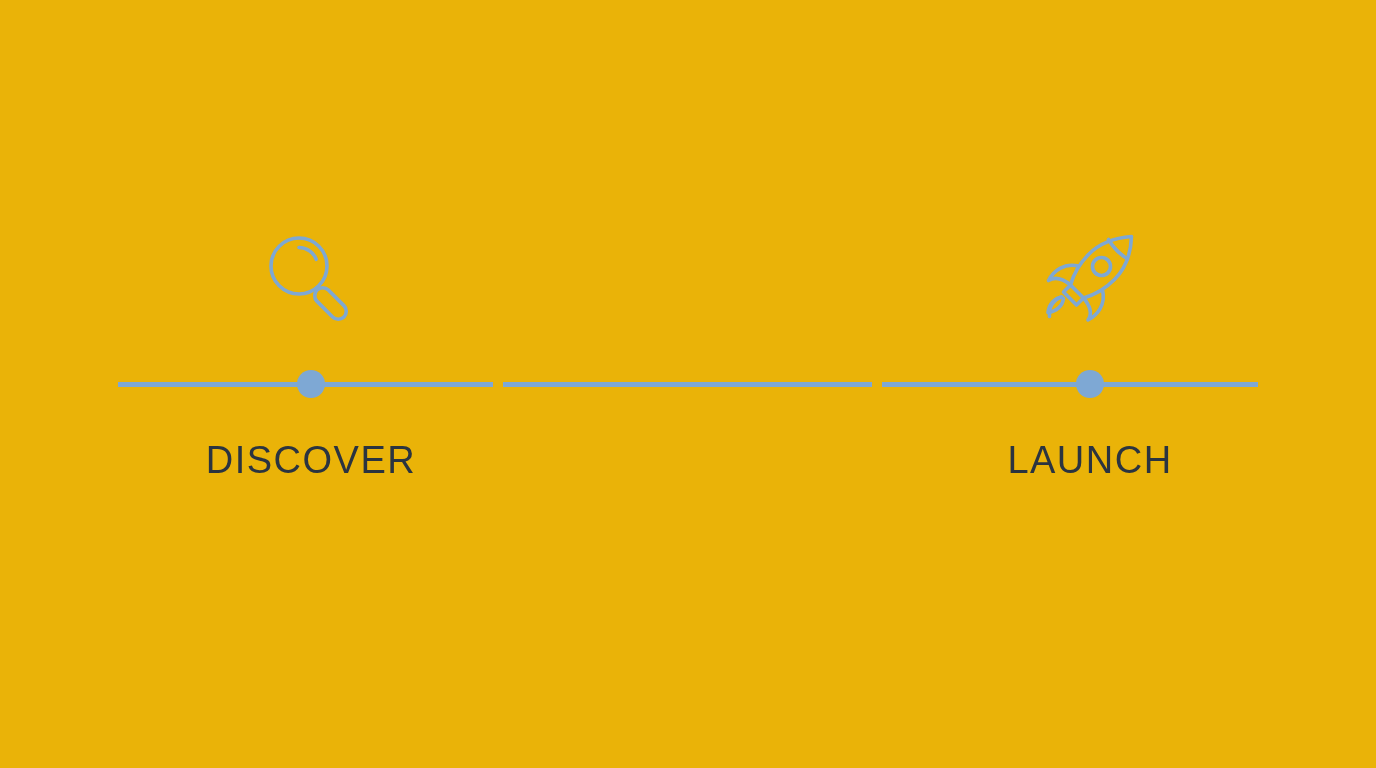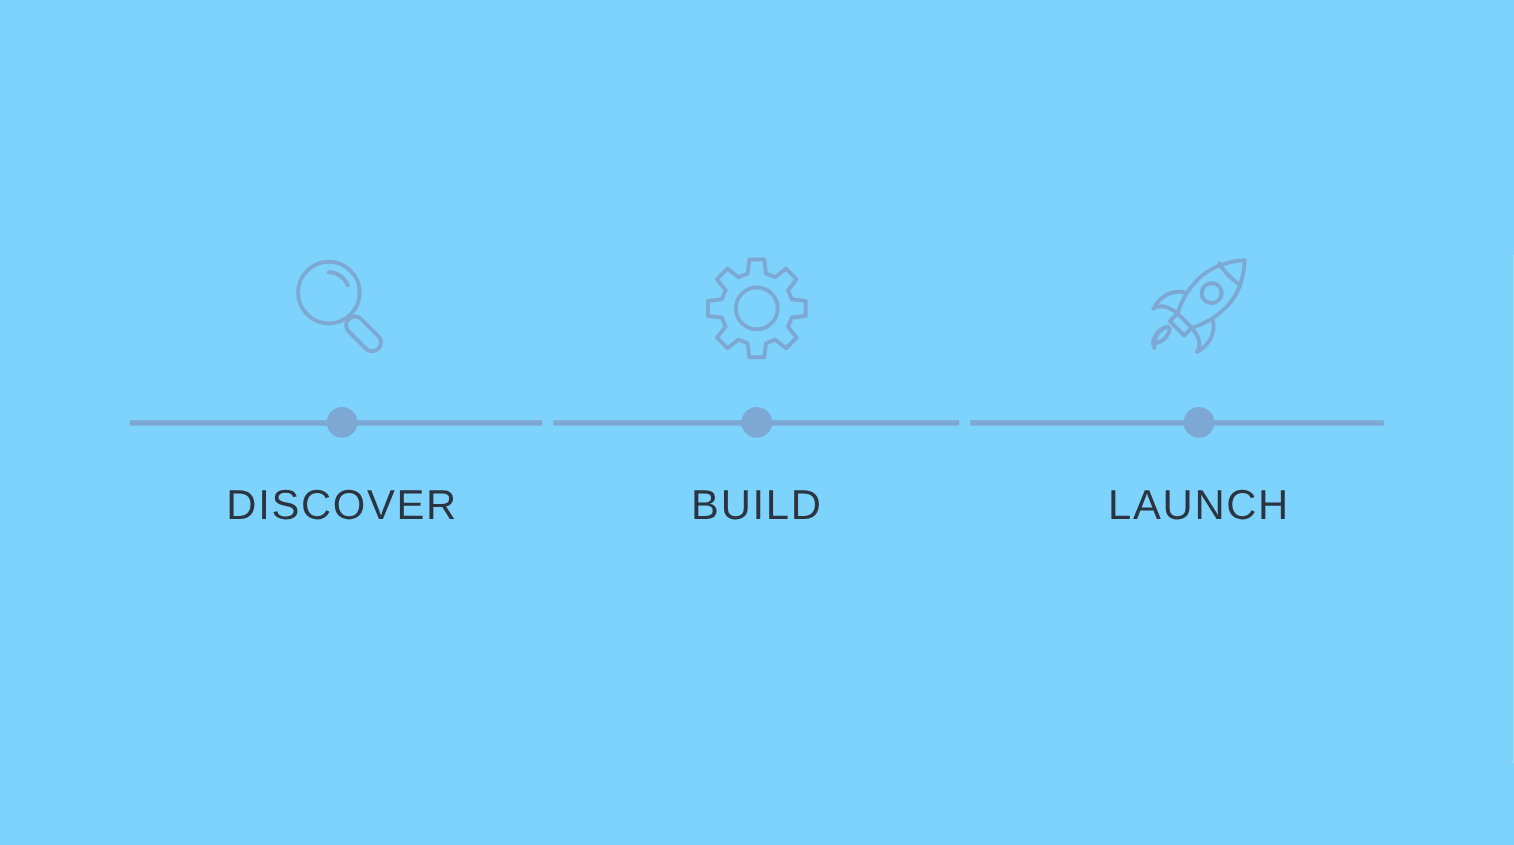--- a/index.html
+++ b/index.html
@@ -12,21 +12,21 @@
     height: 768px;
     background: #ffffff;
     font-family: "Liberation Sans", sans-serif;
     overflow: hidden;
   }
 
   #timeline-infographic {
     position: relative;
     width: 1376px;
     height: 768px;
-    background: #7dd3fc;
+    background: #eab308;
   }
 
   
   .rail-segment {
     position: absolute;
     height: 5px;
     background: #7EA8D4;
     top: 382px;
   }
   .rail-seg-1 { left: 118px;  width: 375px; }
@@ -105,41 +105,20 @@
         <path d="M38 19.5 a18.5 18.5 0 0 1 17.2 11.8"></path>
         <rect x="61.5" y="56.5" width="16" height="38" rx="8" ry="8" transform="rotate(-45 69.5 75.5)"></rect>
       </svg>
     </div>
 
     <div class="step-dot"></div>
 
     <div class="step-label">DISCOVER</div>
   </div>
 
-  <div class="step step-2">
-
-    <div class="step-icon">
-      <svg viewBox="0 0 100 100" xmlns="http://www.w3.org/2000/svg" fill="none" stroke="#7EA8D4" stroke-width="3.6" stroke-linecap="round" stroke-linejoin="round">
-        <path d="M43.2 8 L56.8 8 L58.3 20.6
-                 L66.6 24.0 L76.6 16.2 L86.2 25.8 L78.4 35.8
-                 L81.8 44.1 L94.4 45.6 L94.4 59.2 L81.8 60.7
-                 L78.4 69.0 L86.2 79.0 L76.6 88.6 L66.6 80.8
-                 L58.3 84.2 L56.8 96.8 L43.2 96.8 L41.7 84.2
-                 L33.4 80.8 L23.4 88.6 L13.8 79.0 L21.6 69.0
-                 L18.2 60.7 L5.6 59.2 L5.6 45.6 L18.2 44.1
-                 L21.6 35.8 L13.8 25.8 L23.4 16.2 L33.4 24.0
-                 L41.7 20.6 Z"></path>
-        <circle cx="50" cy="52.4" r="19"></circle>
-      </svg>
-    </div>
-
-    <div class="step-dot"></div>
-
-    <div class="step-label">BUILD</div>
-  </div>
 
   <div class="step step-3">
 
     <div class="step-icon">
       <svg viewBox="0 0 100 100" xmlns="http://www.w3.org/2000/svg" fill="none" stroke="#7EA8D4" stroke-width="3.6" stroke-linecap="round" stroke-linejoin="round">
 
         <path d="M91.5 8.5 C78 9.5 62 13 49 26 C38.5 36.5 33 48 30.5 57
                  L43.5 70 C52.5 67.5 64 62 74.5 51.5 C87.5 38.5 91 22.5 91.5 8.5 Z"></path>
 
         <path d="M68.5 11.5 C73 19 79.5 26 87.5 31"></path>

